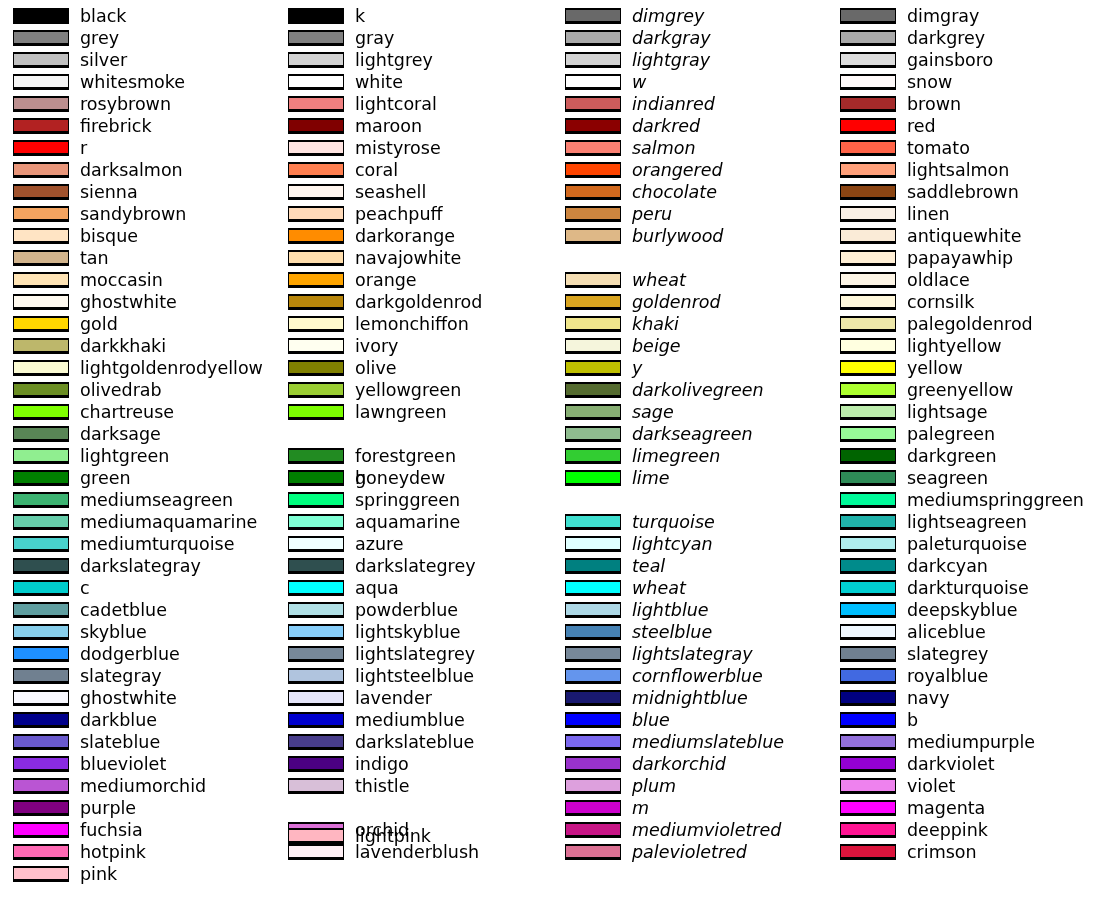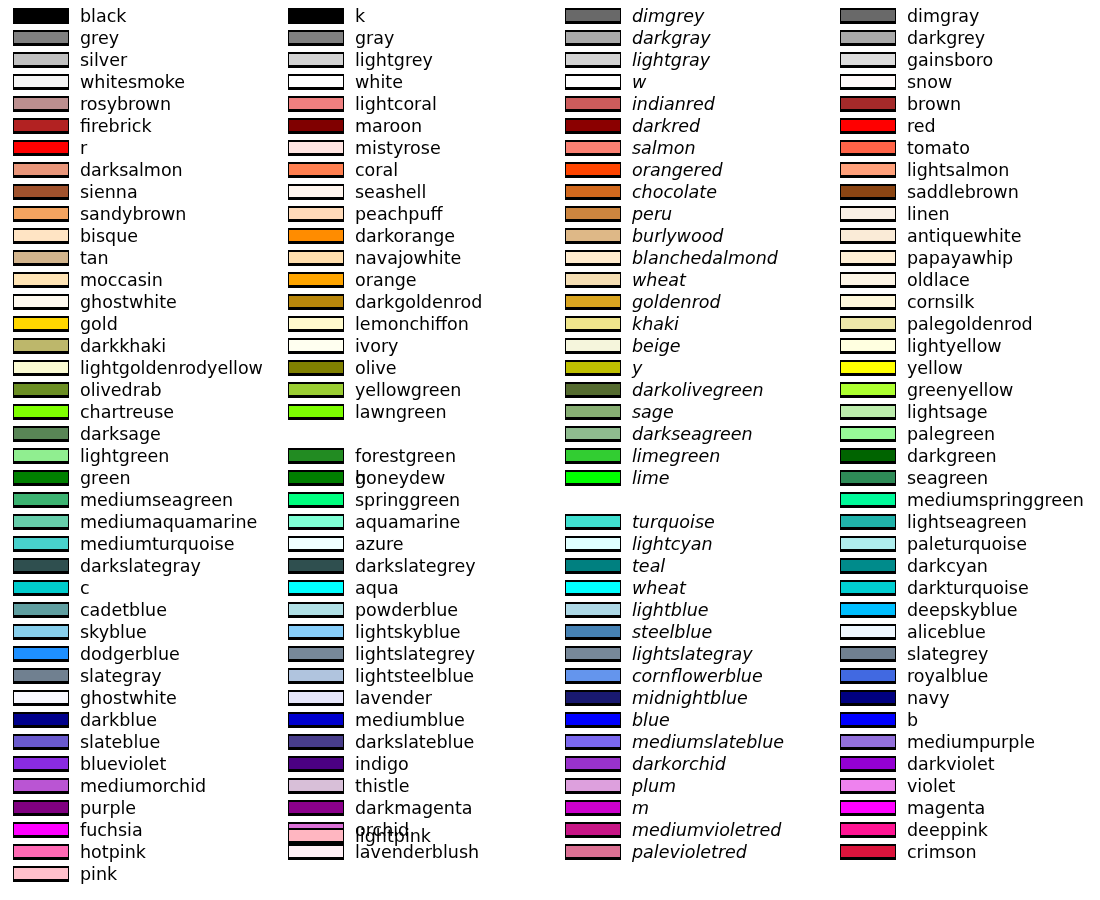--- a/index.html
+++ b/index.html
@@ -359,24 +359,20 @@
         <div class="swatch-label">darkslateblue</div>
       </div>
       <div class="color-row" style="top: 756px;">
         <div class="swatch" title="#4b0082" style="background: rgb(75, 0, 130);"></div>
         <div class="swatch-label">indigo</div>
       </div>
       <div class="color-row" style="top: 778px;">
         <div class="swatch" title="#d8bfd8" style="background: rgb(216, 191, 216);"></div>
         <div class="swatch-label">thistle</div>
       </div>
-      <div class="color-row" style="top: 800px;">
-        <div class="swatch" title="#8b008b" style="background: rgb(139, 0, 139);"></div>
-        <div class="swatch-label">darkmagenta</div>
-      </div>
       <div class="color-row" style="top: 822px;">
         <div class="swatch" title="#da70d6" style="background: rgb(218, 112, 214);"></div>
         <div class="swatch-label">orchid</div>
       </div>
       <div class="color-row" style="top: 844px;">
         <div class="swatch" title="#fff0f5" style="background: rgb(255, 240, 245);"></div>
         <div class="swatch-label">lavenderblush</div>
       </div>
       <div class="color-row" style="top: 828px;">
         <div class="swatch" title="#ffb6c1" style="background: rgb(255, 182, 193);"></div>
@@ -421,24 +417,20 @@
         <div class="swatch-label">chocolate</div>
       </div>
       <div class="color-row" style="top: 206px;">
         <div class="swatch" title="#cd853f" style="background: rgb(205, 133, 63);"></div>
         <div class="swatch-label">peru</div>
       </div>
       <div class="color-row" style="top: 228px;">
         <div class="swatch" title="#deb887" style="background: rgb(222, 184, 135);"></div>
         <div class="swatch-label">burlywood</div>
       </div>
-      <div class="color-row" style="top: 250px;">
-        <div class="swatch" title="#ffebcd" style="background: rgb(255, 235, 205);"></div>
-        <div class="swatch-label">blanchedalmond</div>
-      </div>
       <div class="color-row" style="top: 272px;">
         <div class="swatch" title="#f5deb3" style="background: rgb(245, 222, 179);"></div>
         <div class="swatch-label">wheat</div>
       </div>
       <div class="color-row" style="top: 294px;">
         <div class="swatch" title="#daa520" style="background: rgb(218, 165, 32);"></div>
         <div class="swatch-label">goldenrod</div>
       </div>
       <div class="color-row" style="top: 316px;">
         <div class="swatch" title="#f0e68c" style="background: rgb(240, 230, 140);"></div>

